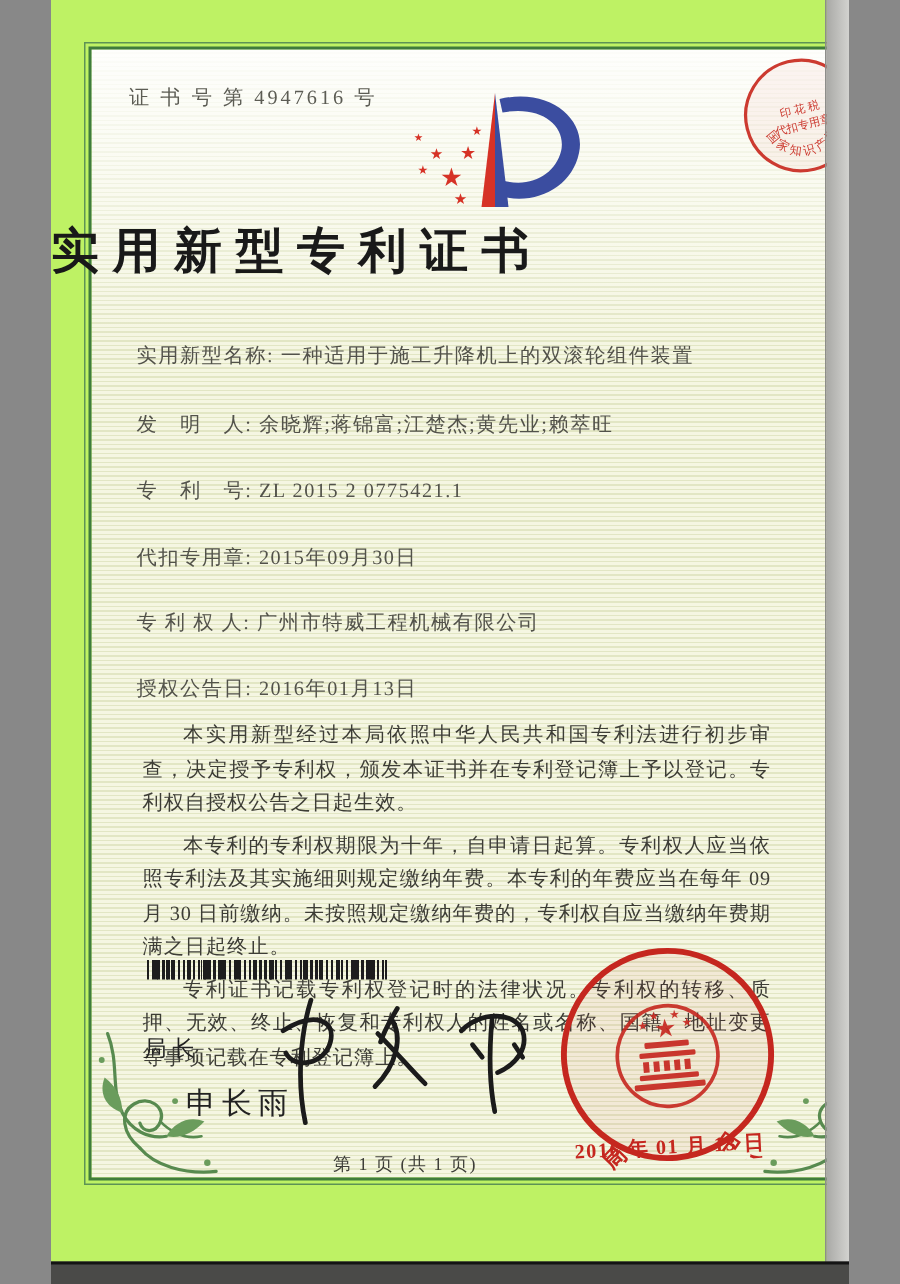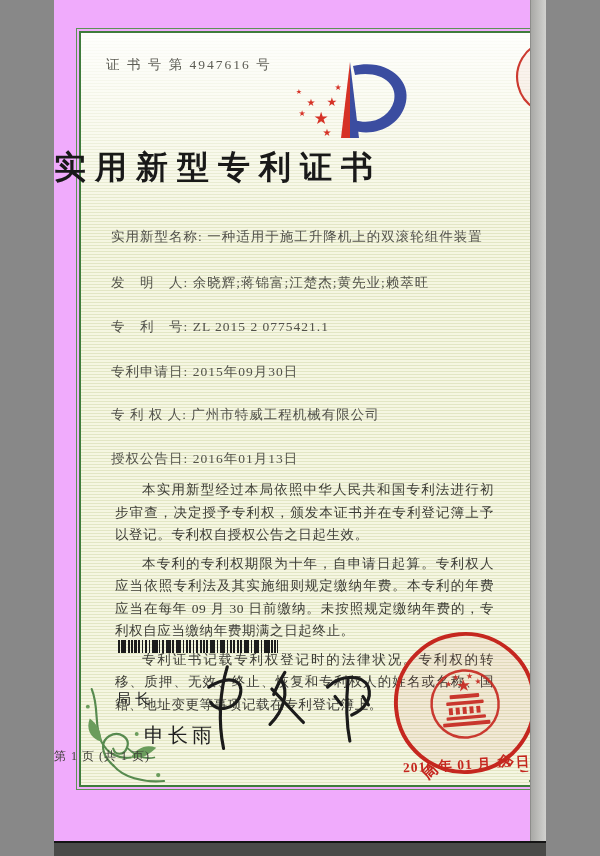--- a/index.html
+++ b/index.html
@@ -1,18 +1,18 @@
 <!DOCTYPE html>
 <html><head>
 <meta charset="utf-8">
 <style>
   html,body{margin:0;padding:0;background:#888;}
   .paper{
-    position:relative;width:492px;height:856px;margin:0 auto;
-    background:#f0abfc;overflow:hidden;
+    position:relative;width:532px;height:856px;margin:0 auto;
+    background:#bef264;overflow:hidden;
     font-family:"Liberation Serif","DejaVu Serif",serif;
   }
   
   .edge-right{position:absolute;right:0;top:0;bottom:0;width:15px;
     background:linear-gradient(90deg,#a9a9a6,#d2d2cf);border-left:1px solid #8d8d8a;}
   .edge-bottom{position:absolute;left:0;right:0;bottom:0;height:13px;
     background:#4a4a48;border-top:2px solid #141414;}
   
   .frame{position:absolute;left:22px;top:28px;width:540px;height:762px;
     border:1px solid #5d9355;padding:2px;box-sizing:border-box;}
@@ -38,21 +38,21 @@
   .signer-title{position:absolute;left:62px;top:690px;font-size:15px;letter-spacing:4px;color:#222;
     font-family:"Liberation Sans","DejaVu Sans",sans-serif;text-align:right;}
   .signer-name{position:absolute;left:62px;top:722px;font-size:20px;letter-spacing:4px;color:#222;
     font-family:"Liberation Sans","DejaVu Sans",sans-serif;margin-left:28px;}
   .signature{position:absolute;left:138px;top:653px;width:195px;height:112px;}
   .logo{position:absolute;left:233px;top:56px;width:130px;height:90px;}
   .tax-seal{position:absolute;left:455px;top:32px;width:90px;height:90px;transform:rotate(-14deg);}
   .office-seal{position:absolute;left:337px;top:629px;width:148px;height:148px;transform:rotate(-5deg);}
   .seal-date{position:absolute;left:349px;top:756px;font-size:13.5px;color:#c5271f;
     letter-spacing:1px;transform:rotate(-3deg);font-weight:600;}
-  .footer{position:absolute;left:0;right:60px;top:748px;text-align:left;
+  .footer{position:absolute;left:0;right:60px;top:768px;text-align:center;
     font-size:12px;letter-spacing:1px;color:#3e3e38;}
   .corner{position:absolute;width:88px;height:100px;}
   .corner-bl{left:26px;top:686px;}
   .corner-br{left:472px;top:686px;transform:scaleX(-1);}
 </style>
 </head>
 <body>
 
 <div class="paper">
 
@@ -129,21 +129,21 @@
   <div class="field-row" style="top:228px">
     <span class="lbl">实用新型名称: </span><span>一种适用于施工升降机上的双滚轮组件装置</span>
   </div>
   <div class="field-row" style="top:274px">
     <span class="lbl">发　明　人: </span><span>余晓辉;蒋锦富;江楚杰;黄先业;赖萃旺</span>
   </div>
   <div class="field-row" style="top:318px">
     <span class="lbl">专　利　号: </span><span>ZL 2015 2 0775421.1</span>
   </div>
   <div class="field-row" style="top:363px">
-    <span class="lbl">专利申请日: </span><span>2015年09月30日</span>
+    <span class="lbl">代扣专用章: </span><span>2015年09月30日</span>
   </div>
   <div class="field-row" style="top:406px">
     <span class="lbl">专 利 权 人: </span><span>广州市特威工程机械有限公司</span>
   </div>
   <div class="field-row" style="top:450px">
     <span class="lbl">授权公告日: </span><span>2016年01月13日</span>
   </div>
 
   <div class="body-text">
     <p>本实用新型经过本局依照中华人民共和国专利法进行初步审查，决定授予专利权，颁发本证书并在专利登记簿上予以登记。专利权自授权公告之日起生效。</p>

